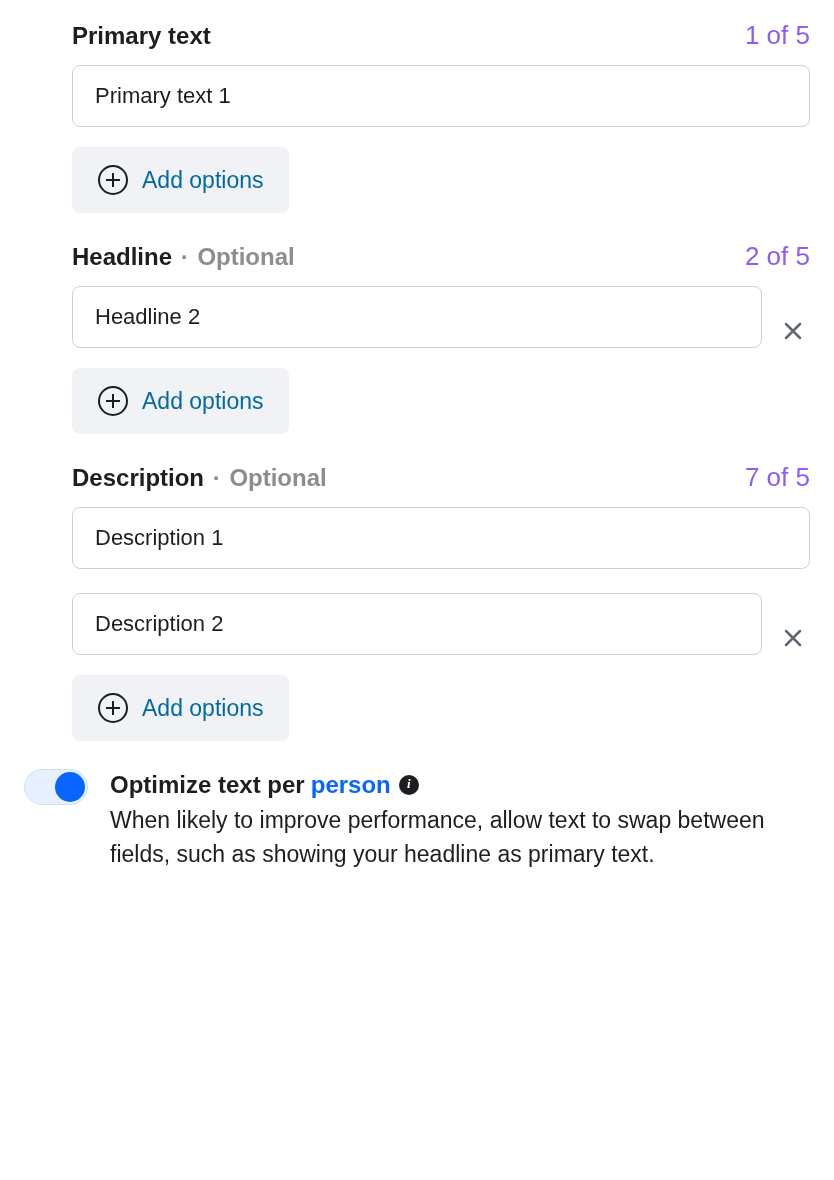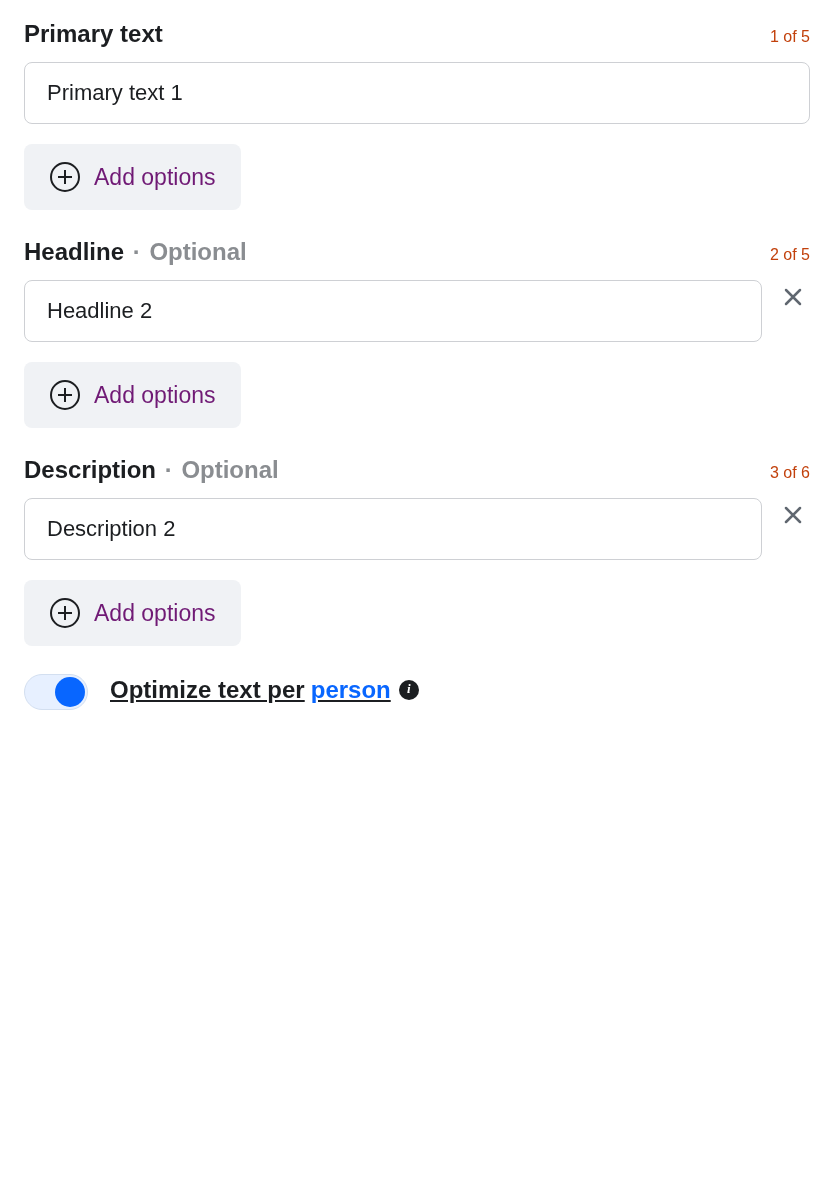--- a/index.html
+++ b/index.html
@@ -9,20 +9,21 @@
     }
     body {
       font-family: Helvetica, Arial, sans-serif;
       background: #ffffff;
       padding: 20px 24px;
       width: 834px;
       color: #1c1e21;
     }
     .section {
       margin-bottom: 28px;
+      margin-left: 48px;
     }
     .section-header {
       display: flex;
       justify-content: space-between;
       align-items: baseline;
       margin-bottom: 14px;
     }
     .section-title {
       font-size: 24px;
       font-weight: 700;
@@ -31,27 +32,27 @@
     .section-title .optional {
       color: #8a8d91;
       font-weight: 600;
     }
     .section-title .dot {
       color: #8a8d91;
       font-weight: 700;
       margin: 0 2px;
     }
     .counter {
-      font-size: 16px;
-      color: #c2410c;
+      font-size: 26px;
+      color: #8b5cf6;
       font-weight: 400;
     }
     .input-row {
       display: flex;
-      align-items: flex-start;
+      align-items: flex-end;
       margin-bottom: 24px;
       gap: 14px;
     }
     .input-row:last-of-type {
       margin-bottom: 20px;
     }
     .text-input {
       flex: 1;
       height: 62px;
       border: 1px solid #ced0d4;
@@ -84,21 +85,21 @@
     }
     .add-options-btn {
       display: inline-flex;
       align-items: center;
       gap: 14px;
       background: #f0f2f5;
       border: none;
       border-radius: 8px;
       padding: 18px 26px;
       font-size: 23px;
-      color: #701a75;
+      color: #0369a1;
       font-weight: 400;
       cursor: pointer;
       font-family: inherit;
     }
     .add-options-btn .plus-circle {
       width: 30px;
       height: 30px;
       border: 2px solid #1c1e21;
       border-radius: 50%;
       display: flex;
@@ -108,21 +109,20 @@
     }
     .add-options-btn .plus-circle svg {
       width: 14px;
       height: 14px;
     }
     .toggle-section {
       display: flex;
       align-items: flex-start;
       gap: 22px;
       margin-top: 0;
-      text-decoration: underline;
     }
     .toggle {
       position: relative;
       width: 64px;
       height: 36px;
       background: #e7f0ff;
       border: 1px solid #d3dff0;
       border-radius: 18px;
       cursor: pointer;
       flex-shrink: 0;
@@ -227,21 +227,24 @@
   </button>
 </div>
 
 <div class="section">
   <div class="section-header">
     <div class="section-title">
       <span>Description</span>
       <span class="dot">·</span>
       <span class="optional">Optional</span>
     </div>
-    <div class="counter">3 of 6</div>
+    <div class="counter">7 of 5</div>
+  </div>
+  <div class="input-row">
+    <input type="text" class="text-input" value="Description 1" style="">
   </div>
   <div class="input-row">
     <input type="text" class="text-input" value="Description 2" style="">
     <button class="remove-btn">
       <svg viewBox="0 0 20 20">
           <path d="M3 3l14 14M17 3L3 17" stroke="#606770" stroke-width="2.5" stroke-linecap="round"></path>
         </svg>
     </button>
   </div>
   <button class="add-options-btn">
@@ -257,14 +260,15 @@
 <div class="toggle-section">
   <div class="toggle">
     <div class="toggle-knob"></div>
   </div>
   <div class="toggle-text">
     <div class="toggle-title">
       <span>Optimize text per </span>
       <span class="link">person</span>
       <span class="info-icon">i</span>
     </div>
+    <div class="toggle-desc">When likely to improve performance, allow text to swap between fields, such as showing your headline as primary text.</div>
   </div>
 </div>
 
 </body></html>

